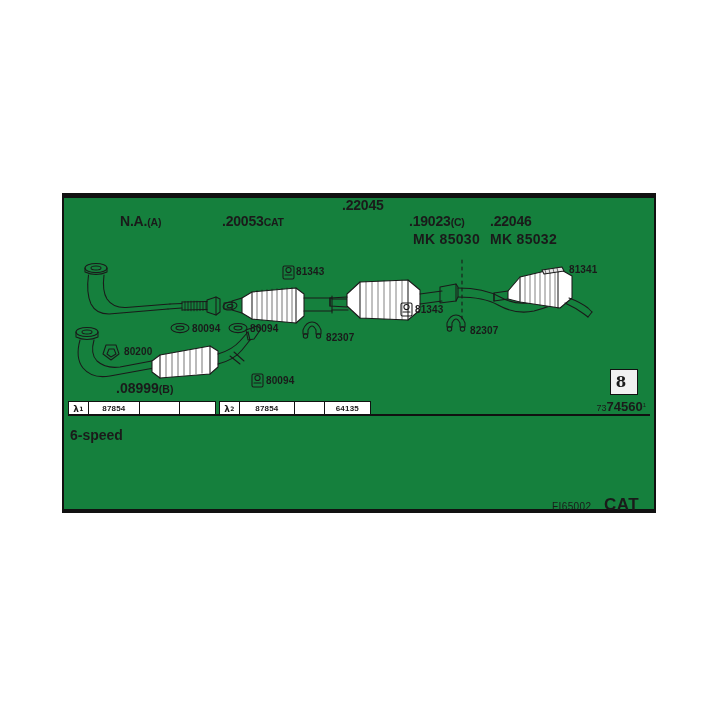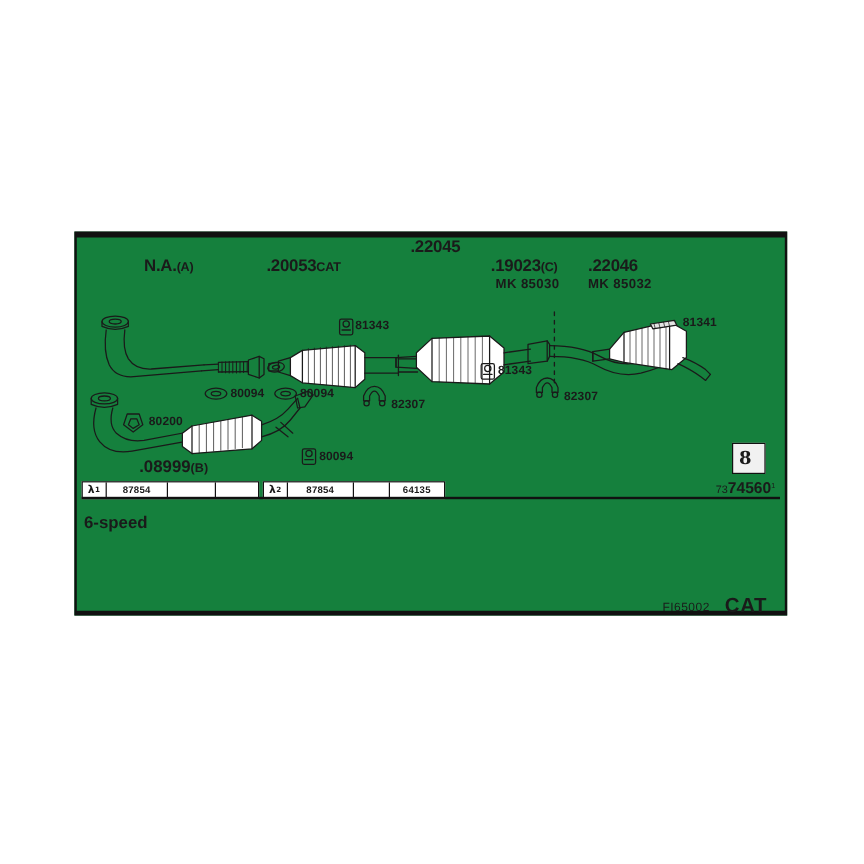--- a/index.html
+++ b/index.html
@@ -11,21 +11,21 @@
   #sheet{
     position:absolute;left:62px;top:193px;width:594px;height:320px;
     border-left:2px solid #111;border-right:2px solid #111;
     border-top:5px solid #111;border-bottom:4px solid #111;
     background:#15803d;box-sizing:border-box;
   }
   .lbl{position:absolute;white-space:nowrap;line-height:1;}
   
   .head{font-size:14px;font-weight:bold;letter-spacing:-0.2px;}
   .head .sub{font-size:10.5px;font-weight:bold;}
-  .mk{position:absolute;font-size:11px;font-weight:bold;white-space:nowrap;letter-spacing:0.3px;}
+  .mk{position:absolute;font-size:14px;font-weight:bold;white-space:nowrap;letter-spacing:0.3px;}
   
   .ref{font-size:10px;font-weight:bold;letter-spacing:0.1px;}
   
   .assy{font-size:14px;font-weight:bold;}
   .assy .sub{font-size:10.5px;font-weight:bold;}
   
   #tablerow{position:absolute;left:4px;top:203px;height:15px;}
   .tgroup{position:absolute;top:0;height:15px;border:1.3px solid #111;display:flex;box-sizing:border-box;background:#fff;}
   .tcell{border-right:1.1px solid #111;box-sizing:border-box;display:flex;align-items:center;justify-content:center;
          font-size:8px;font-weight:bold;height:100%;letter-spacing:0.2px;}

